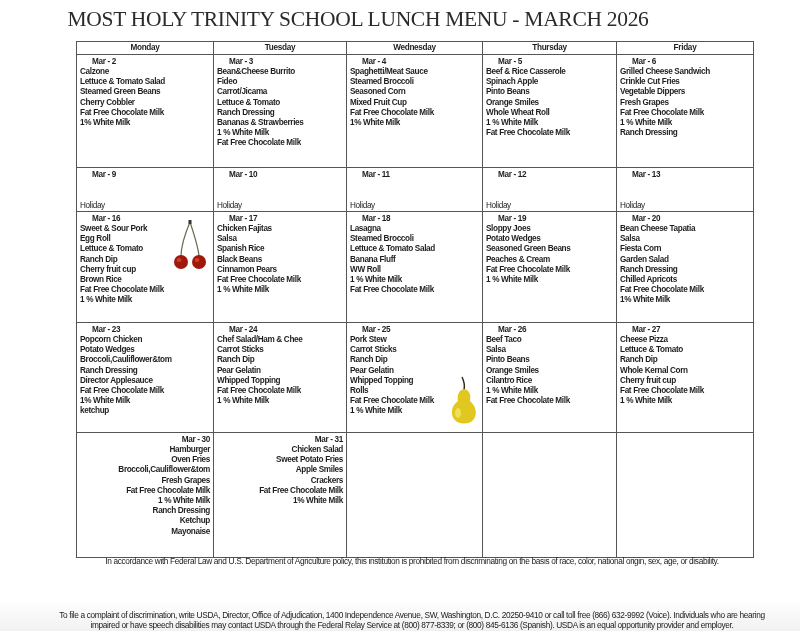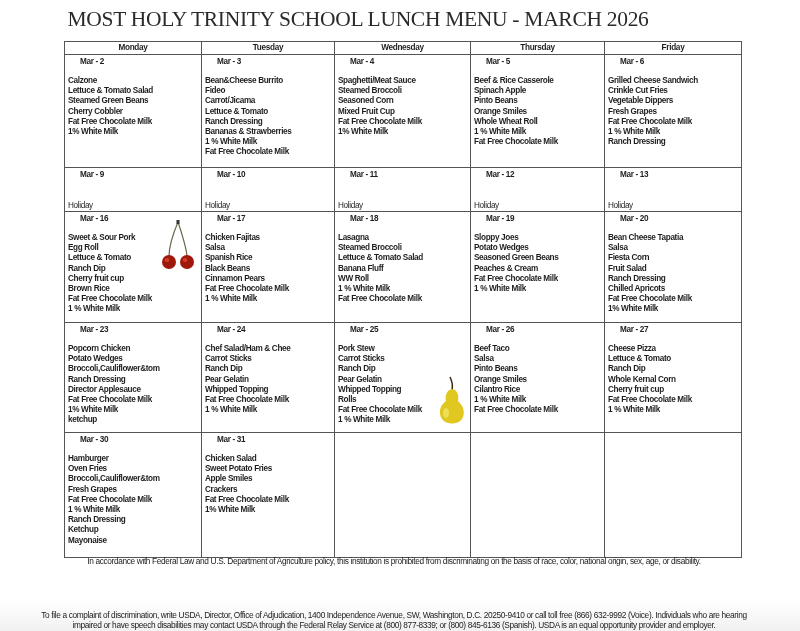--- a/index.html
+++ b/index.html
@@ -11,21 +11,21 @@
     position: relative;
   }
   .title {
     position: absolute; left: 0; top: 7px; width: 716px;
     text-align: center;
     font-family: "Liberation Serif", "DejaVu Serif", serif;
     font-size: 21.5px; letter-spacing: -0.3px;
     color: #2a2a2a;
   }
   table.menu {
-    position: absolute; left: 64px; top: 41px;
+    position: absolute; left: 76px; top: 41px;
     border-collapse: collapse;
     table-layout: fixed;
     width: 677px;
     font-family: "Liberation Sans", "DejaVu Sans", sans-serif;
     font-size: 8.2px;
     color: #1e1e1e;
   }
   table.menu th, table.menu td {
     border: 1.2px solid #555;
     vertical-align: top;
@@ -34,32 +34,32 @@
   table.menu th {
     height: 12px;
     font-weight: bold;
     font-size: 8.2px;
     text-align: center;
     line-height: 12px;
     letter-spacing: -0.3px;
   }
   .cell { position: relative; padding: 1px 3px 0 3px; box-sizing: border-box; letter-spacing: -0.35px; }
   .date { font-weight: bold; line-height: 11px; padding-left: 12px; }
-  .items { margin-top: 9px; }
+  .items { }
   .item { line-height: 10.2px; font-weight: bold; white-space: nowrap; }
   .holiday { margin-top: 21px; line-height: 10px; }
   tr.r1 td { height: 112px; }
   tr.r2 td { height: 34px; }
   tr.r3 td { height: 110px; border-radius: 7px; }
   tr.r4 td { height: 109px; }
-  tr.r5 td { height: 124px; }
+  tr.r5 td { height: 124px; text-align: right; }
   .cherry { position: absolute; right: 6px; top: 8px; width: 34px; height: 50px; }
   .pear { position: absolute; right: 4px; top: 52px; width: 30px; height: 50px; }
   .footer {
-    position: absolute; left: 34px; width: 720px; text-align: center;
+    position: absolute; left: 52px; width: 720px; text-align: center;
     font-family: "Liberation Sans", "DejaVu Sans", sans-serif;
     font-size: 8.3px; letter-spacing: -0.35px; color: #1a1a1a; line-height: 10px;
   }
   .f1 { top: 556px; }
   .f2 { top: 580px; margin-top: 30px; }
 </style>
 </head>
 <body>
 
 <div class="title">MOST HOLY TRINITY SCHOOL LUNCH MENU - MARCH 2026</div>
@@ -253,21 +253,21 @@
             </div>
           </div>
         </td>
         <td>
           <div class="cell">
             <div class="date">Mar - 20</div>
             <div class="items">
               <div class="item">Bean Cheese Tapatia</div>
               <div class="item">Salsa</div>
               <div class="item">Fiesta Corn</div>
-              <div class="item">Fruit Salad</div>
+              <div class="item">Garden Salad</div>
               <div class="item">Ranch Dressing</div>
               <div class="item">Chilled Apricots</div>
               <div class="item">Fat Free Chocolate Milk</div>
               <div class="item">1% White Milk</div>
             </div>
           </div>
         </td>
       </tr>
       <tr class="r4">
         <td>

